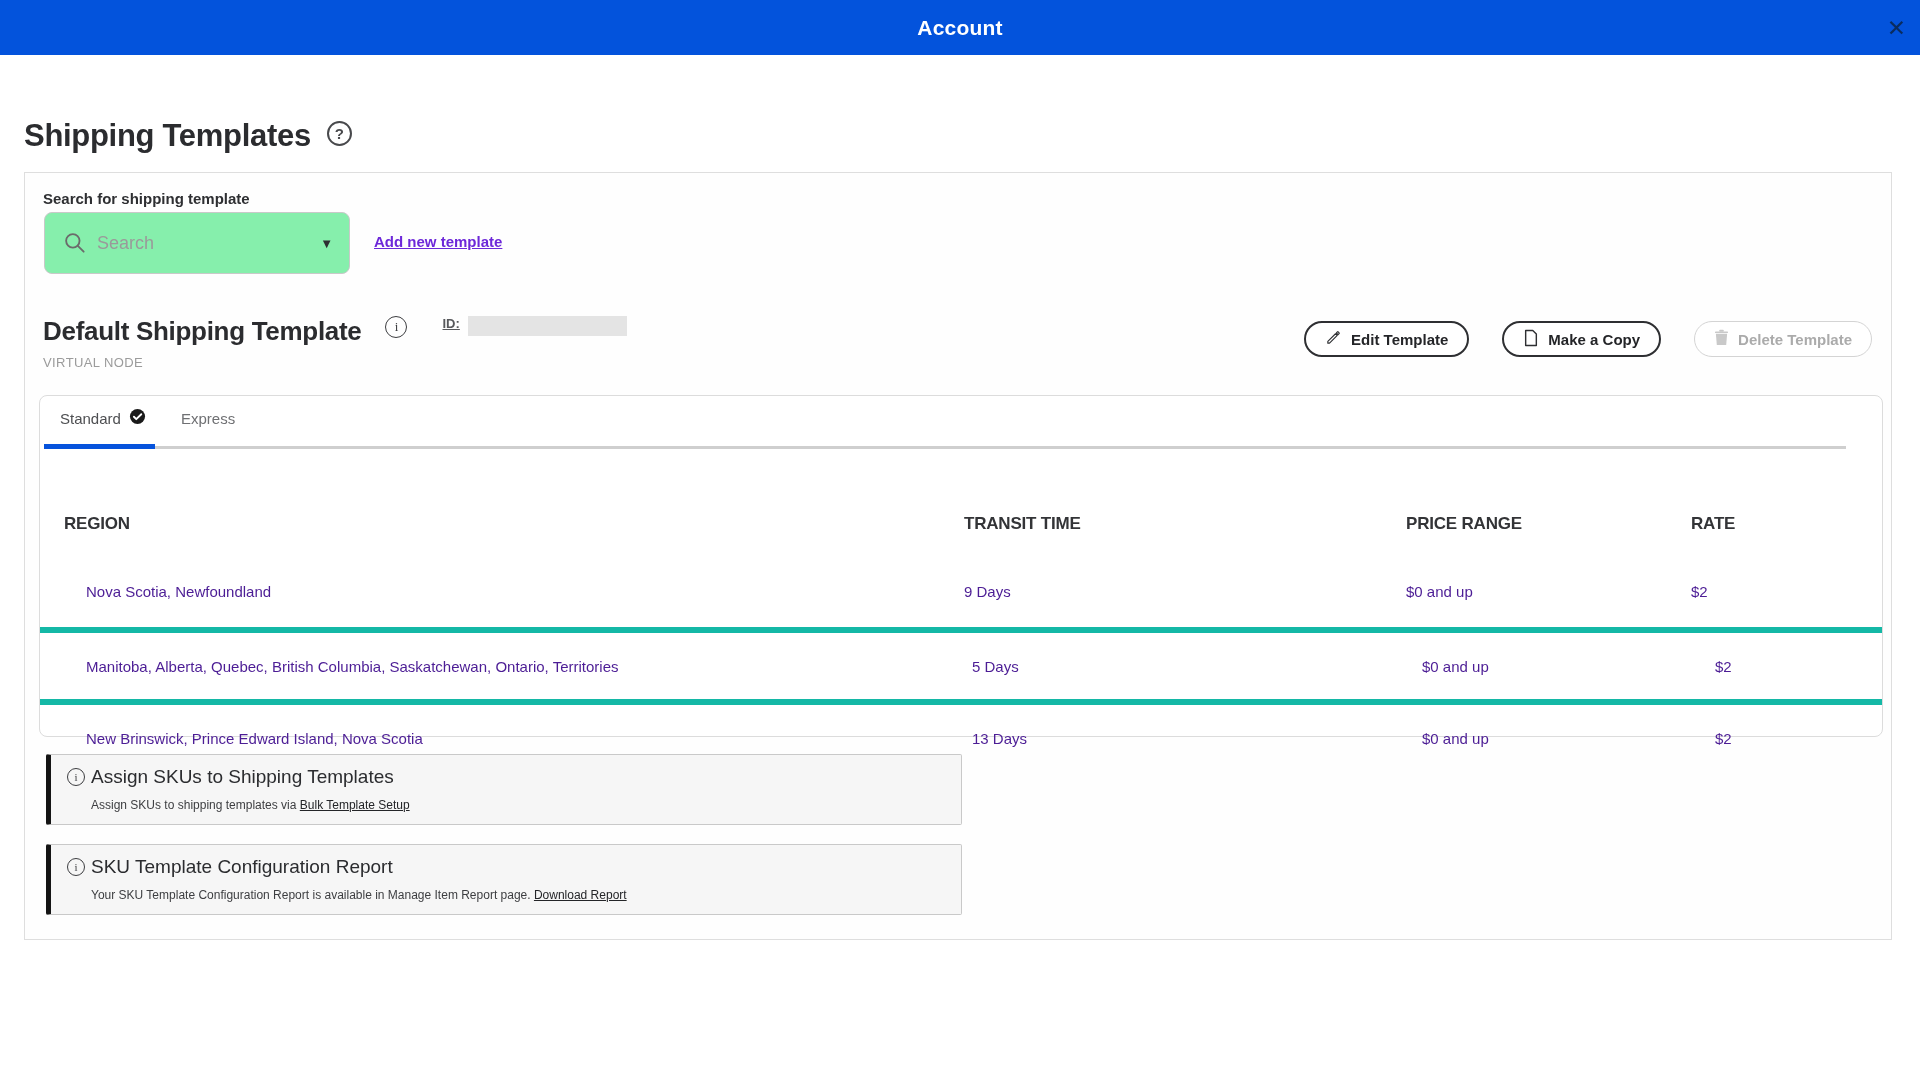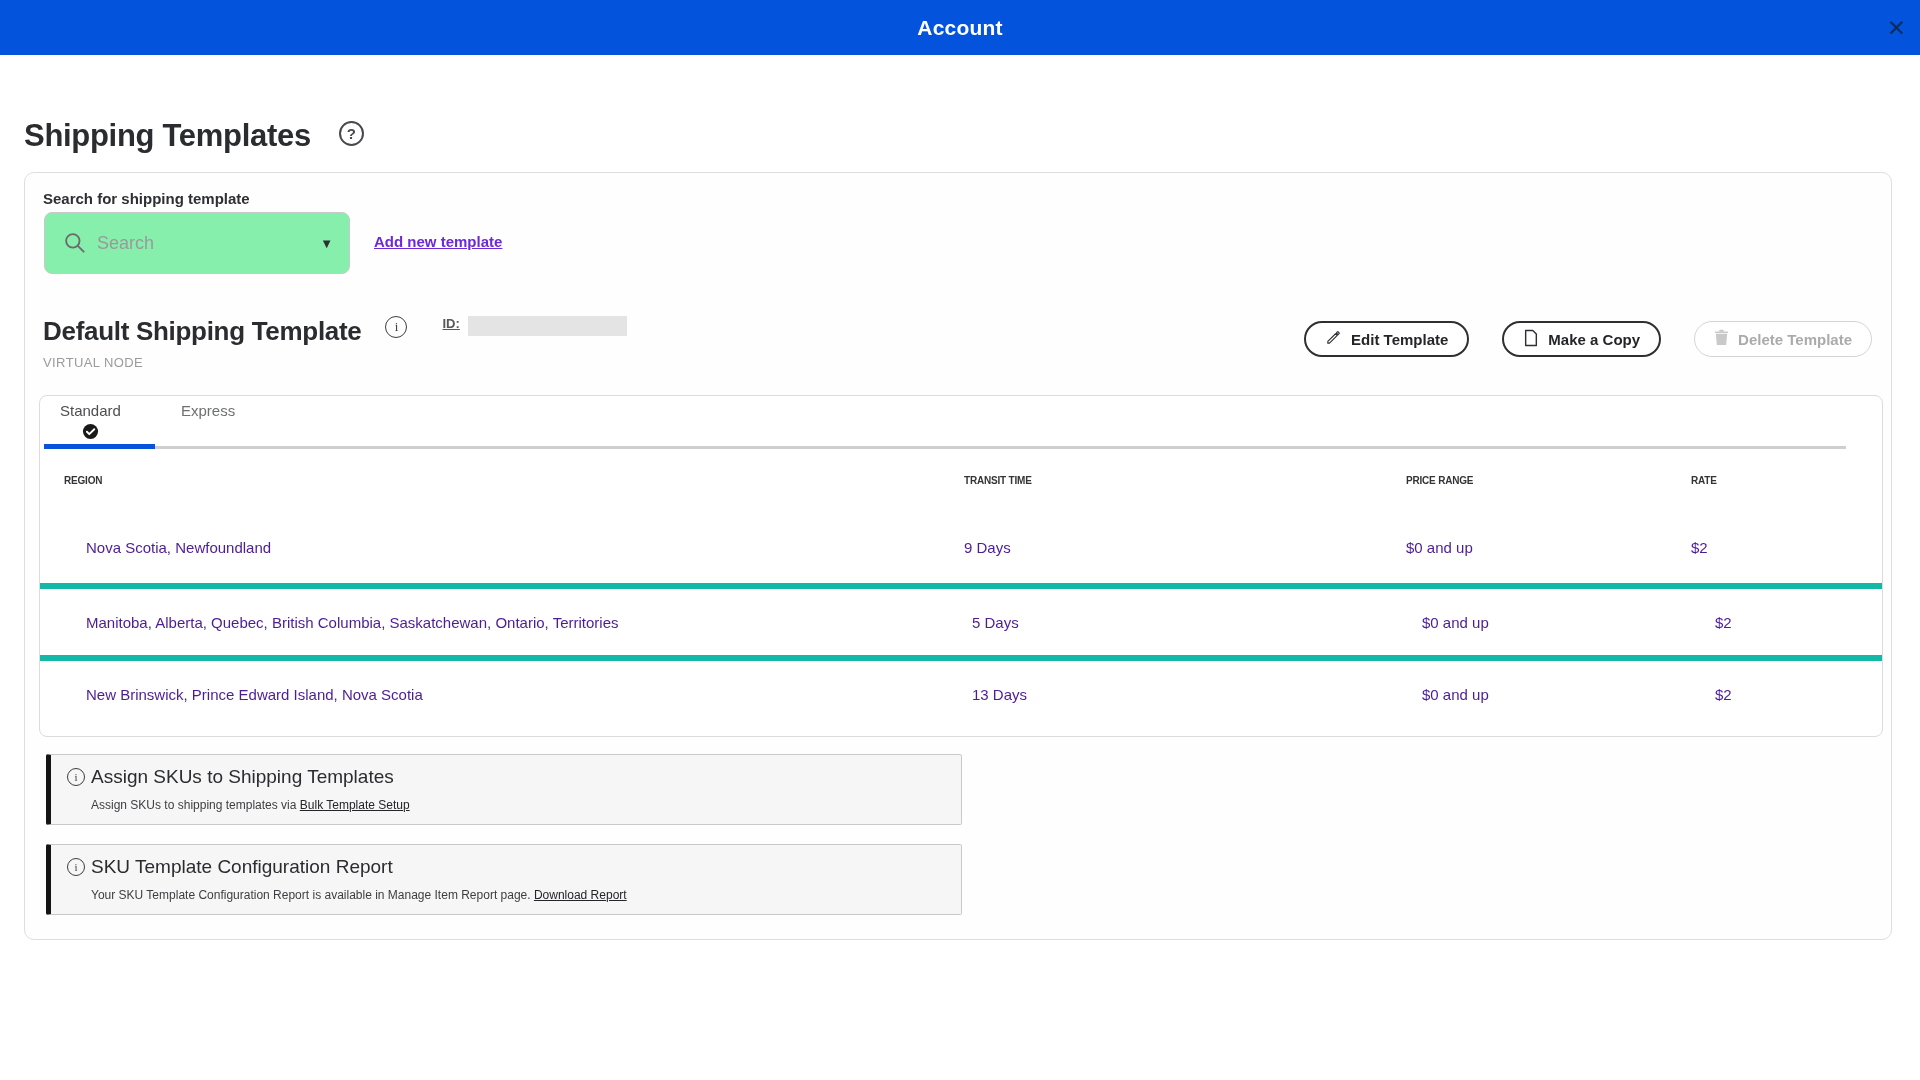--- a/index.html
+++ b/index.html
@@ -19,33 +19,33 @@
   }
   .topbar-title { color: #ffffff; font-size: 21px; font-weight: bold; letter-spacing: 0.2px; }
   .topbar-close {
     position: absolute; right: 14px; top: 50%; transform: translateY(-50%);
     color: #0a2c5e; font-size: 23px; line-height: 1; cursor: pointer; font-weight: bold;
   }
 
   
   .page-title-row {
     position: absolute; left: 24px; top: 118px;
-    display: flex; align-items: center; gap: 28px;
+    display: flex; align-items: center; gap: 16px;
   }
   .page-title { font-size: 31px; font-weight: bold; color: #2b2c2f; letter-spacing: -0.3px; }
   .help-icon {
     width: 25px; height: 25px; border: 2px solid #48494c; border-radius: 50%;
     display: flex; align-items: center; justify-content: center;
     font-size: 15px; font-weight: bold; color: #48494c; margin-top: -6px;
   }
 
   
   .outer-card {
     position: absolute; left: 24px; top: 172px; width: 1868px; height: 768px;
-    border: 1px solid #dedede; border-radius: 10px; background: #fefefe;
+    border: 1px solid #dedede; border-radius: 0; background: #fefefe;
   }
 
   
   .search-label { position: absolute; left: 18px; top: 17px; font-size: 15px; font-weight: bold; color: #2e2f32; }
   .search-box {
     position: absolute; left: 19px; top: 39px; width: 306px; height: 62px;
     border: 1px solid #c9c9c9; border-radius: 8px; background: #86efac;
     display: flex; align-items: center;
   }
   .search-glyph { margin-left: 17px; display: flex; }
@@ -99,31 +99,31 @@
     position: absolute; left: 14px; top: 222px; width: 1844px; height: 342px;
     border: 1px solid #dcdcdc; border-radius: 8px; background: #fff;
   }
   .tabs { position: relative; height: 53px; }
   .tabs-baseline {
     position: absolute; left: 4px; right: 36px; bottom: 0; height: 3px; background: #cfcfcf;
   }
   .tab-active-bar {
     position: absolute; left: 4px; bottom: 0; width: 111px; height: 5px; background: #0653dc;
   }
-  .tab { position: absolute; top: 6px; display: flex; align-items: center; gap: 8px; cursor: pointer; flex-direction: column; }
+  .tab { position: absolute; top: 14px; display: flex; align-items: center; gap: 8px; cursor: pointer; }
   .tab-standard { left: 20px; }
   .tab-express { left: 141px; }
   .tab-label { font-size: 15px; color: #4e4f52; }
   .tab-express .tab-label { color: #6f7073; }
   .tab-check { display: flex; margin-top: -4px; }
 
   .thead {
     height: 62px; display: grid; grid-template-columns: 900px 442px 285px auto;
     align-items: center; padding: 0 24px;
-    font-size: 10px; font-weight: bold; color: #333437; letter-spacing: -0.2px;
+    font-size: 17px; font-weight: bold; color: #333437; letter-spacing: -0.2px; margin-top: 44px;
   }
   .trow {
     height: 72px; display: grid; grid-template-columns: 900px 442px 285px auto;
     align-items: center; padding: 0 24px;
     font-size: 15px; color: #4c1d95;
   }
   .trow + .trow { border-top: 6px solid #14b8a6; gap: 8px; }
   .cell-region { padding-left: 22px; }
 
   

